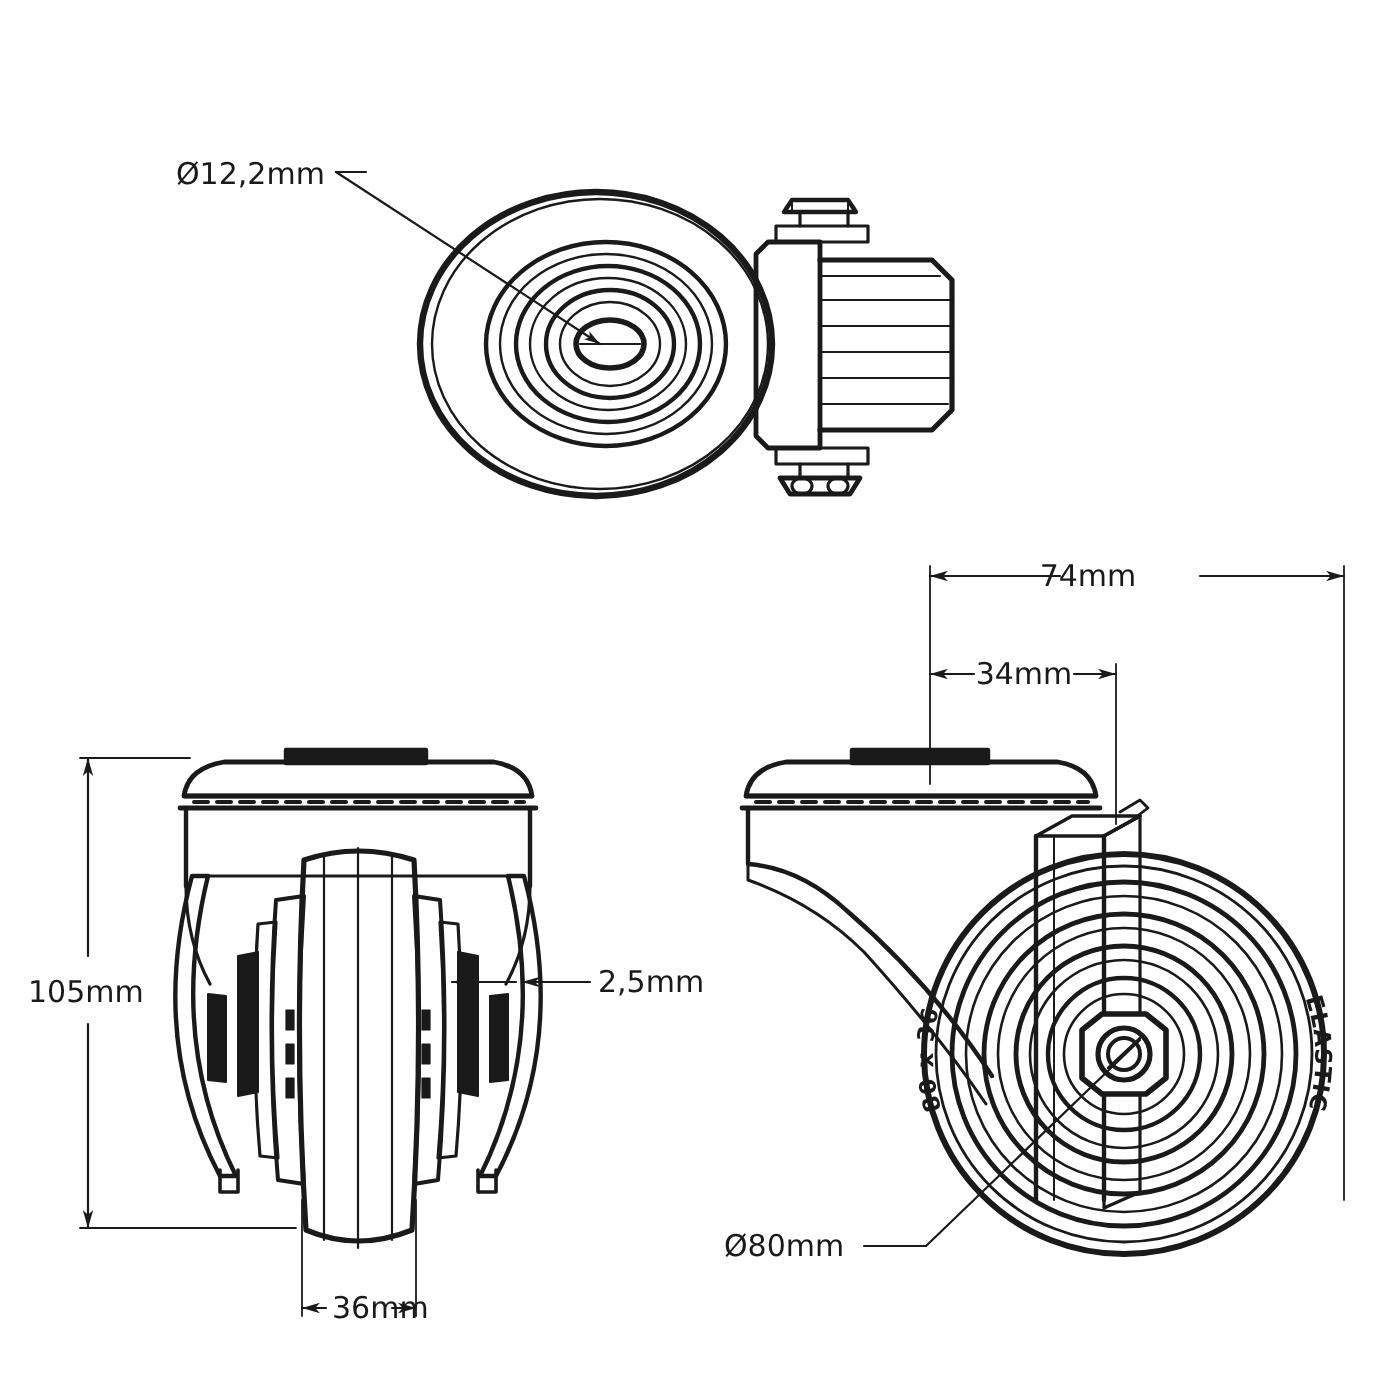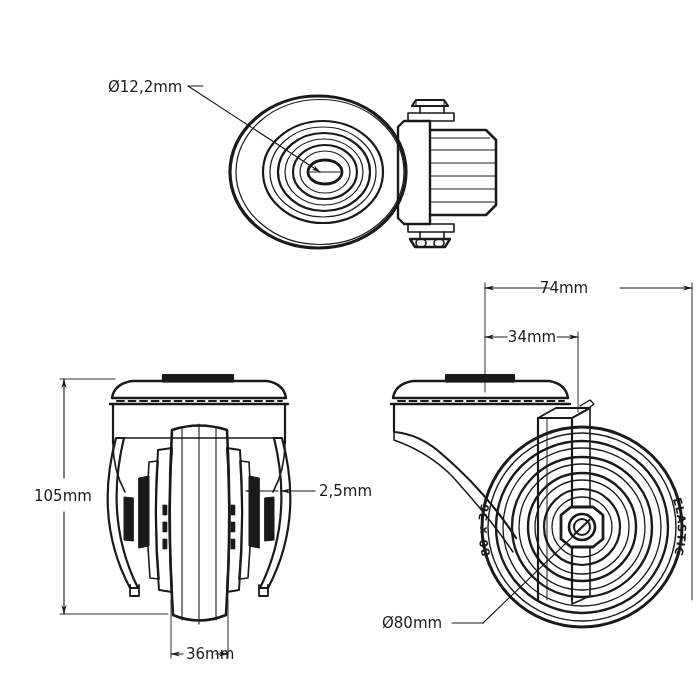--- a/index.html
+++ b/index.html
@@ -1,18 +1,18 @@
 <!DOCTYPE html>
 <html><head>
 <meta charset="utf-8">
 <style>
   html,body{margin:0;padding:0;background:#ffffff;}
   body{width:700px;height:700px;overflow:hidden;
        font-family:"DejaVu Sans", sans-serif;}
-  #sheet{position:relative;width:584px;height:700px;background:#ffffff;margin-left:20px;}
+  #sheet{position:relative;width:584px;height:700px;background:#ffffff;}
   svg{display:block;}
   .dimtext{font-family:"DejaVu Sans", sans-serif;font-size:15px;fill:#1a1a1a;}
   .wheeltext{font-family:"DejaVu Sans", sans-serif;font-size:11.5px;font-weight:bold;fill:#1a1a1a;letter-spacing:0.5px;}
 </style>
 </head>
 <body>
 
 <div id="sheet">
 
 <svg width="700" height="700" viewBox="0 0 700 700">

